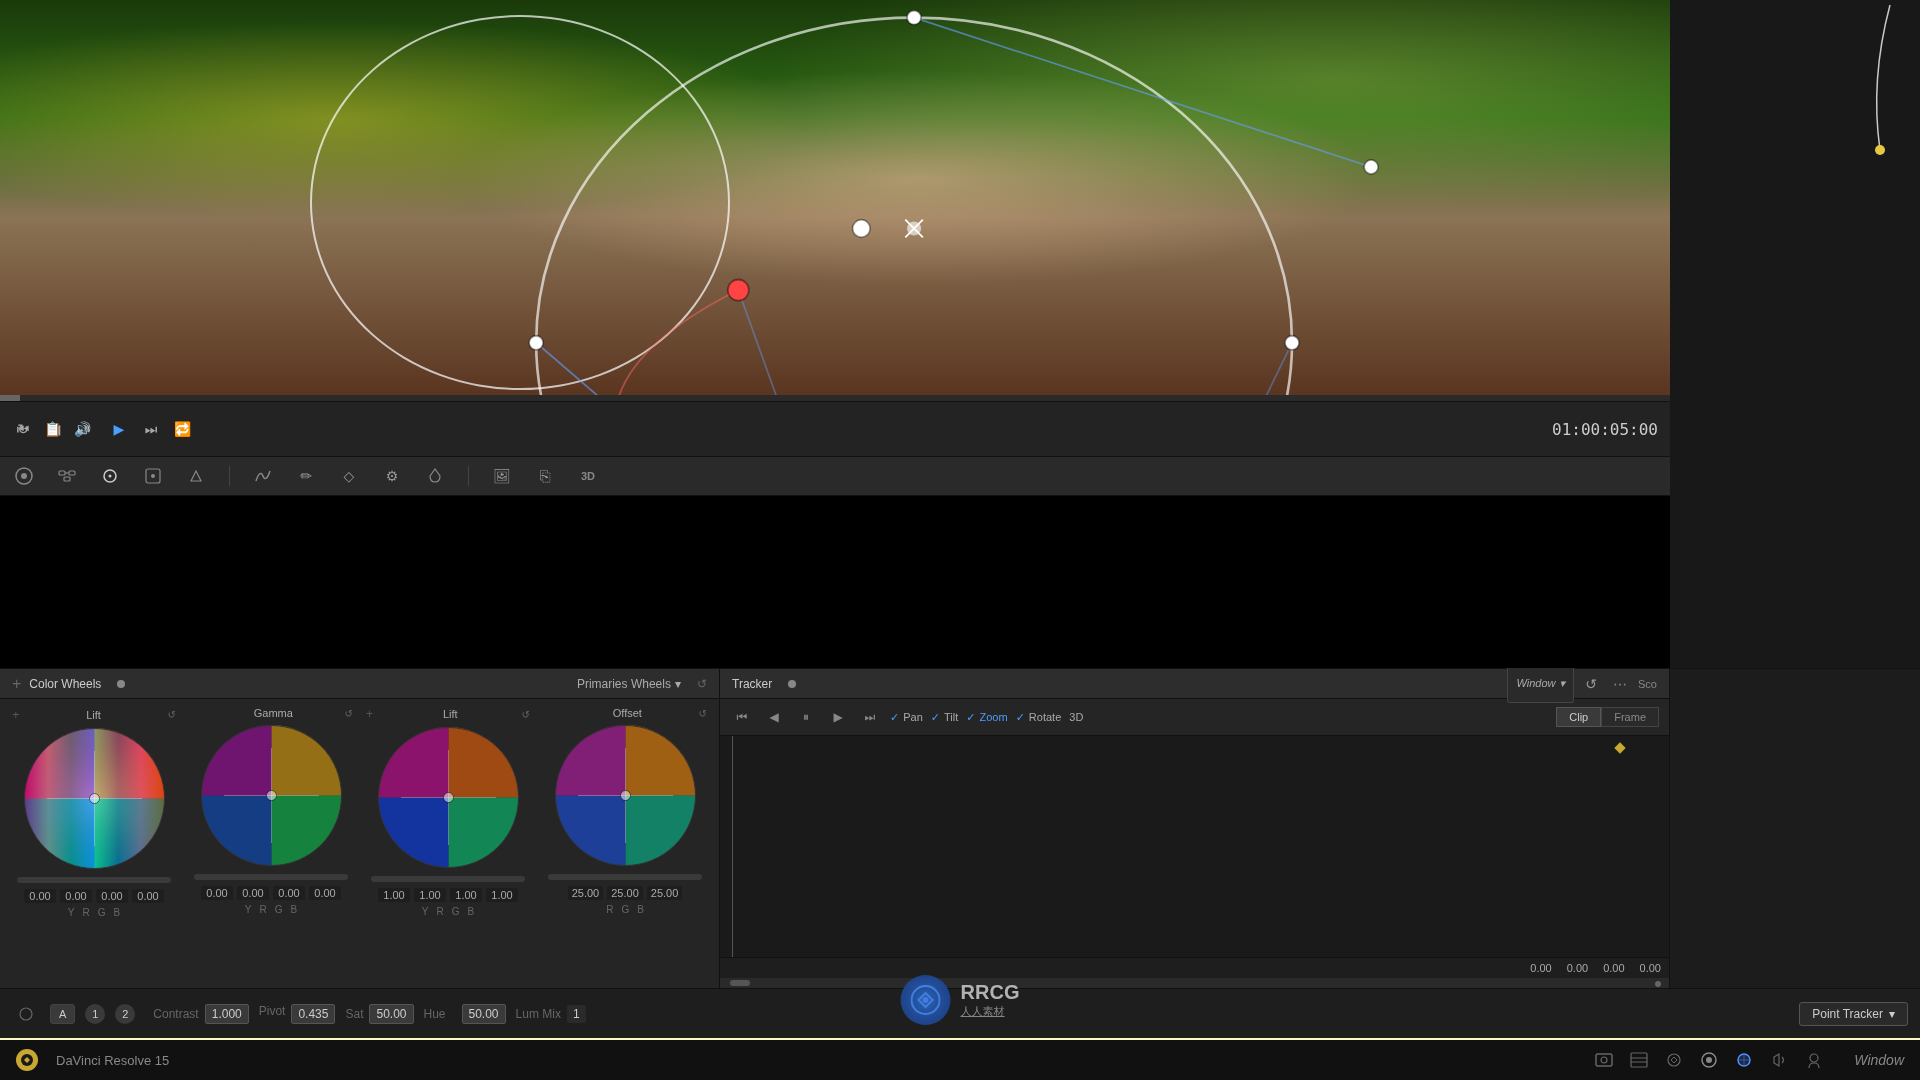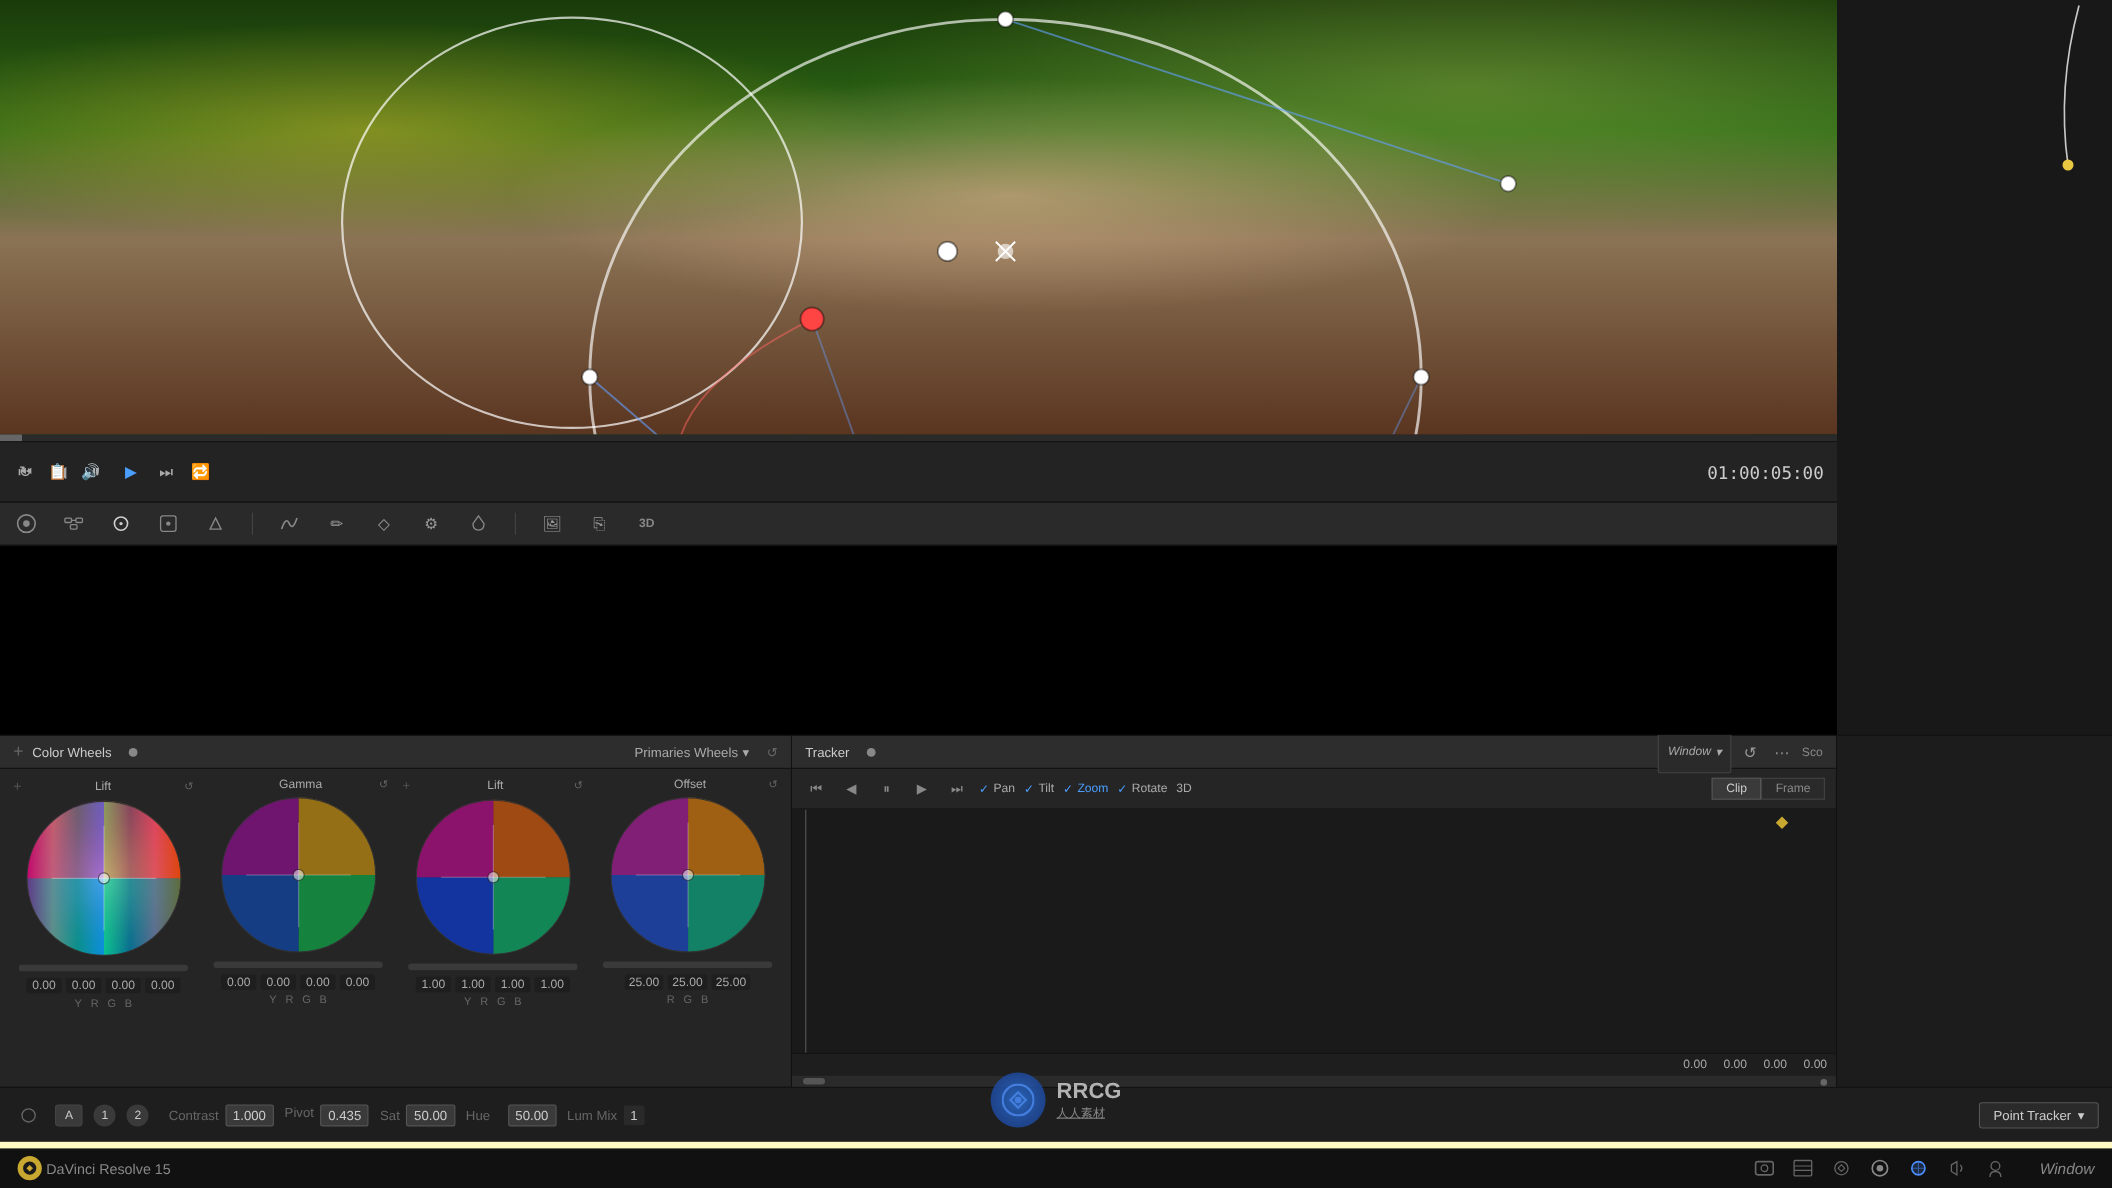--- a/index.html
+++ b/index.html
@@ -500,22 +500,22 @@
       text-decoration: underline;
     }
 
     
     .davinci-bar {
       height: 42px;
       background: #111;
       display: flex;
       align-items: center;
       padding: 16px 16px;
-      gap: 4px;
-      border-top: 6px solid #fef9c3;
+      gap: 18px;
+      border-top: 2px solid #fef9c3;
     }
 
     .davinci-logo {
       width: 22px;
       height: 22px;
       background: #c8a830;
       border-radius: 50%;
       display: flex;
       align-items: center;
       justify-content: center;

